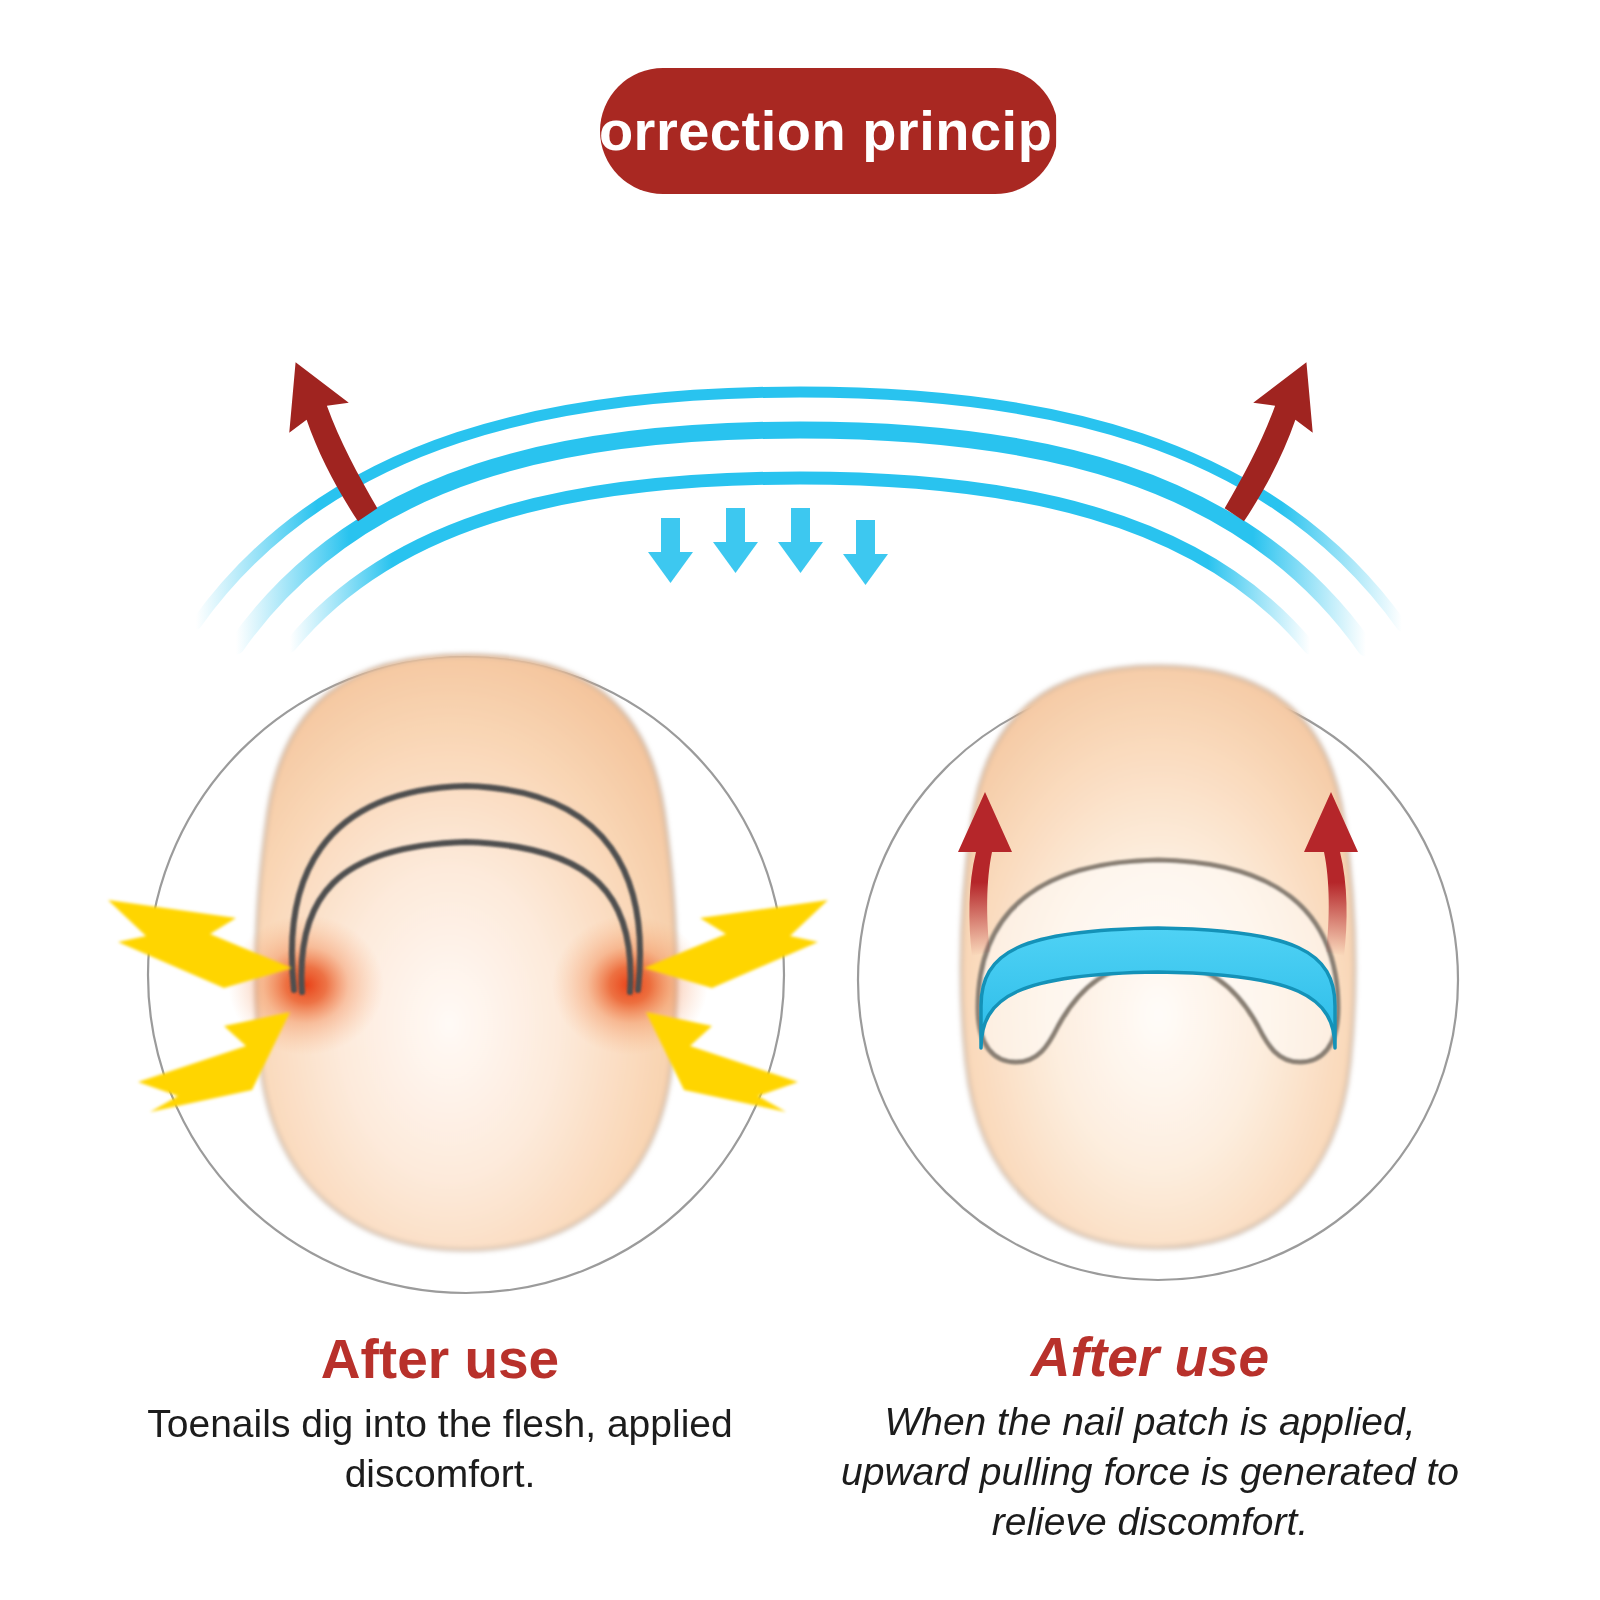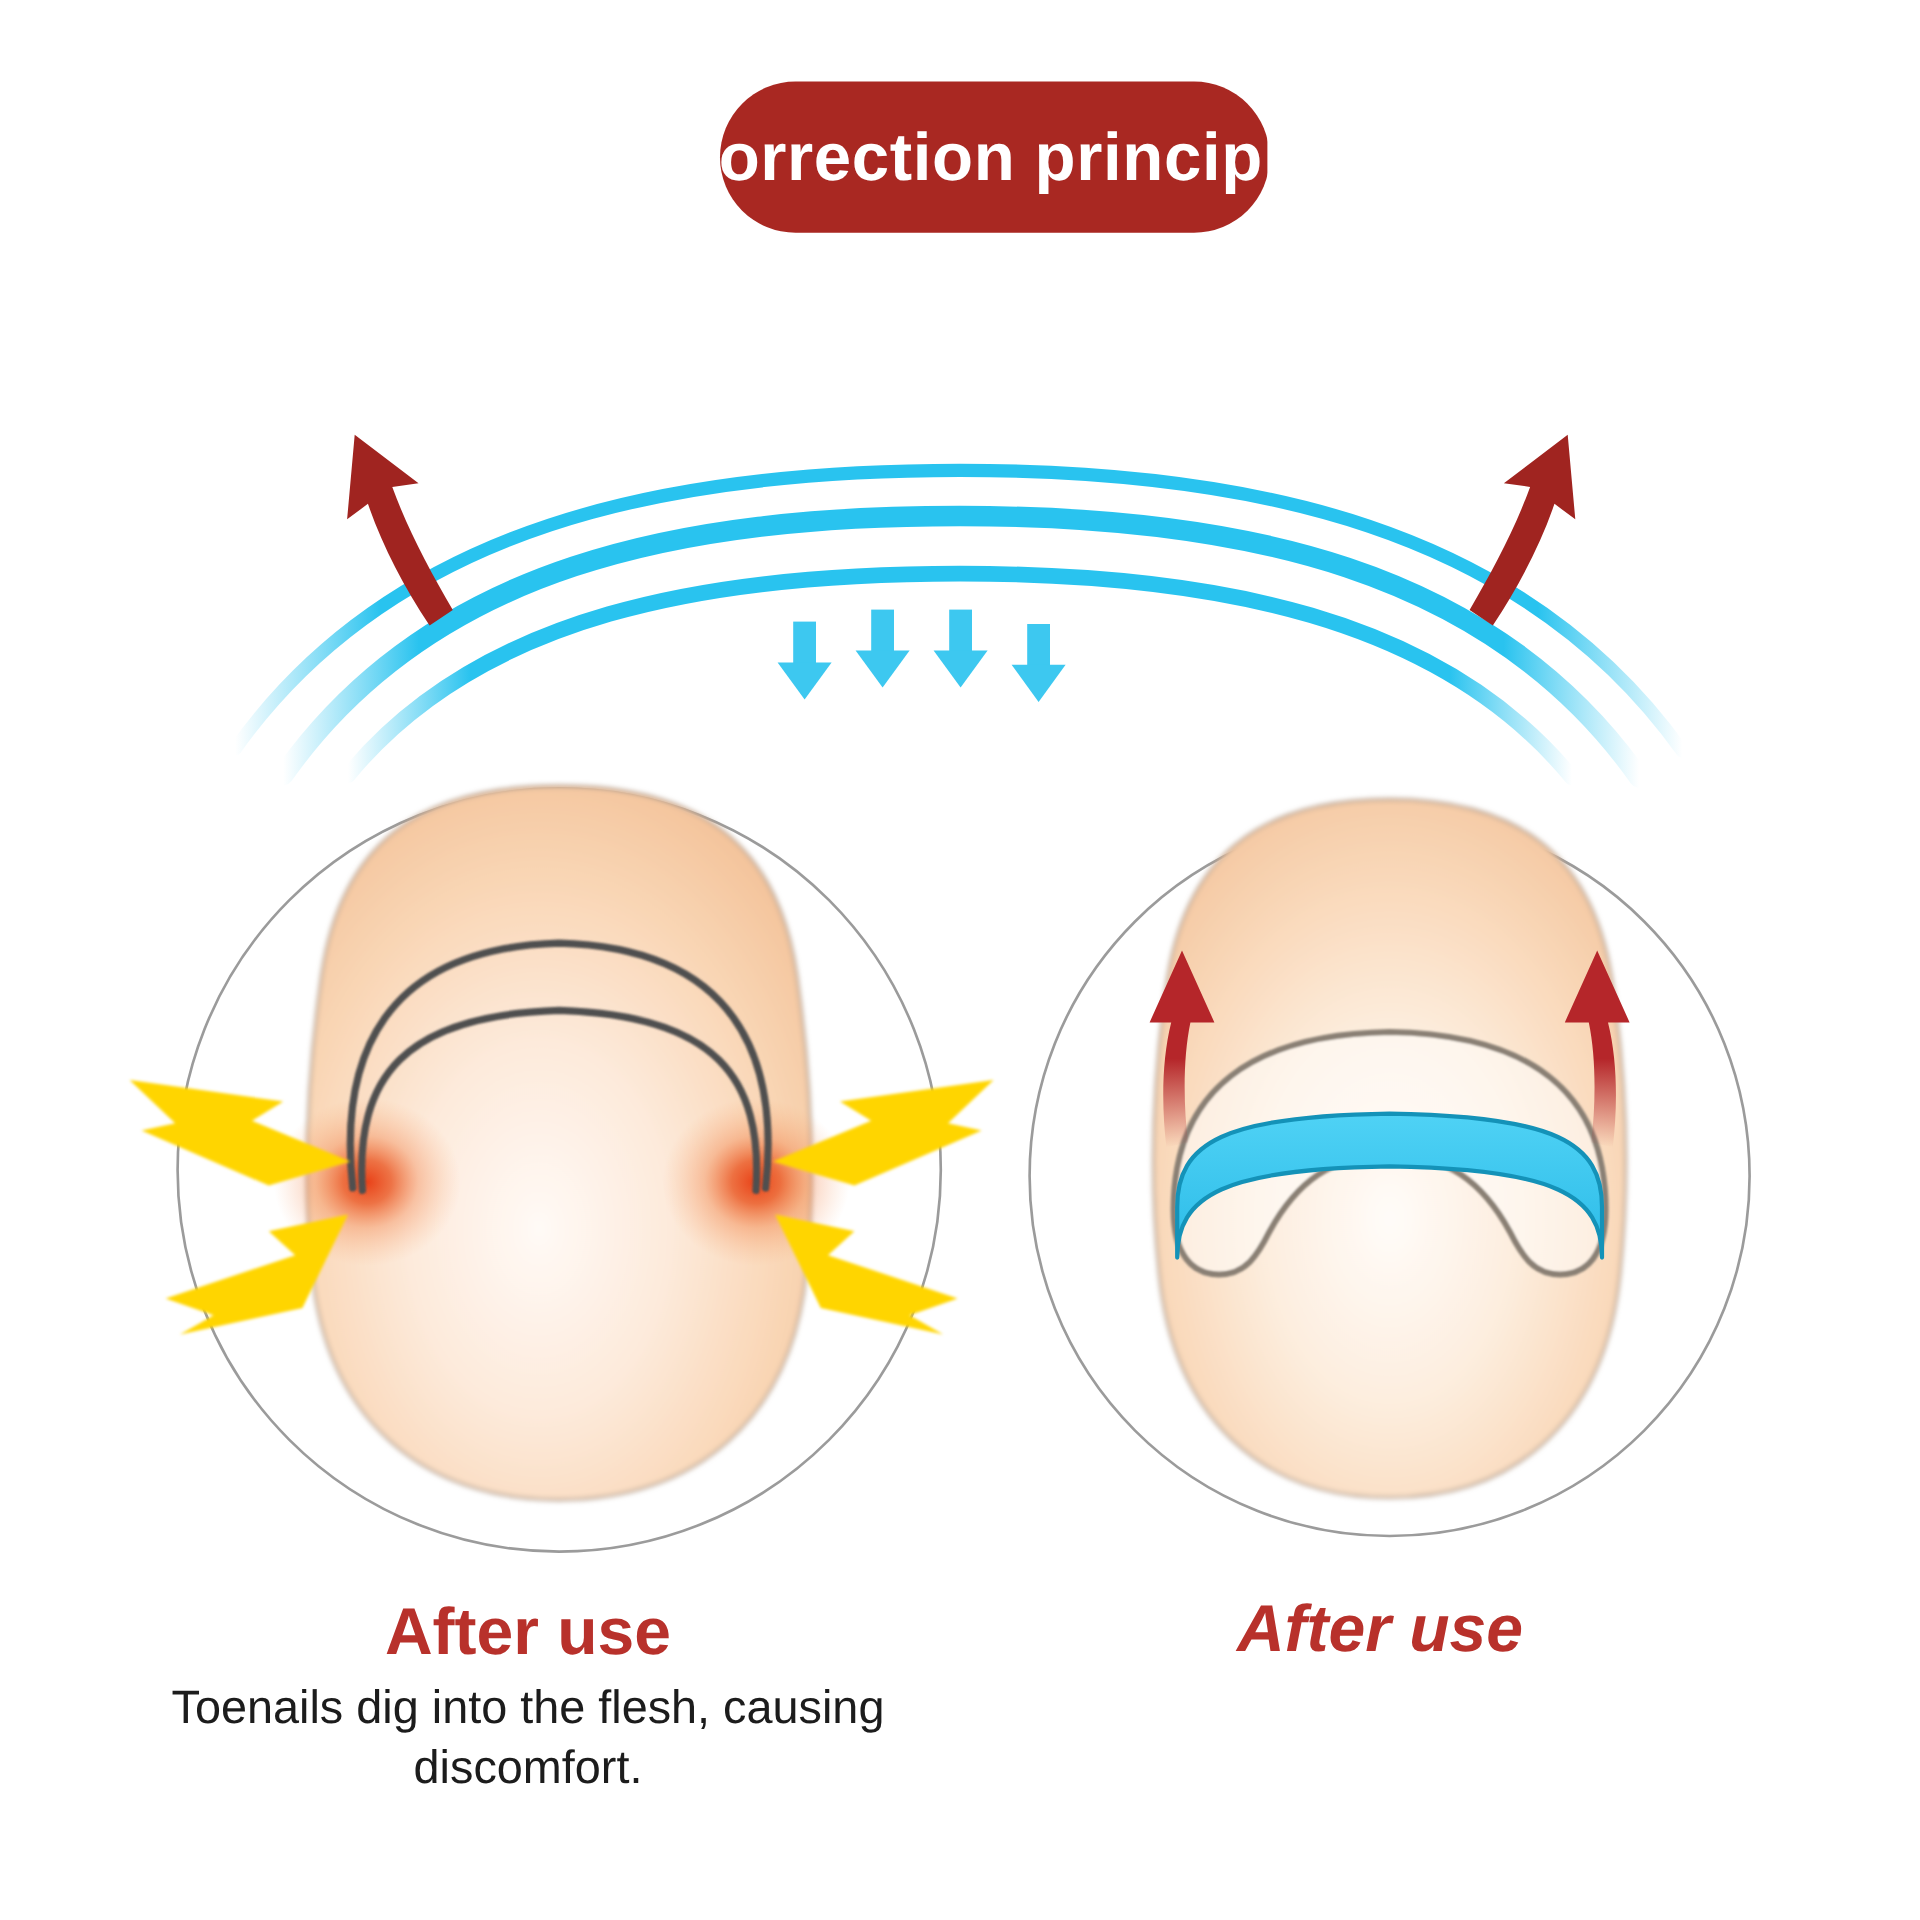--- a/index.html
+++ b/index.html
@@ -273,20 +273,21 @@
                    C 1330,920 1330,880 1324,852
                    L 1304,852 L 1331,792 L 1358,852 L 1340,852
                    C 1348,884 1348,922 1344,956 Z" fill="url(#liftGrad)"></path>
         </g>
       </g>
     </g>
   </svg>
 
   <div class="caption-block caption-left">
     <p class="caption-heading">After use</p>
-    <p class="caption-body">Toenails dig into the flesh, causing discomfort.</p>
+    <p class="caption-body">Toenails dig into the flesh, applied discomfort.</p>
   </div>
 
   <div class="caption-block caption-right">
     <p class="caption-heading">After use</p>
+    <p class="caption-body">When the nail patch is applied, upward pulling force is generated to relieve discomfort.</p>
   </div>
 
 </div>
 
 </body></html>

